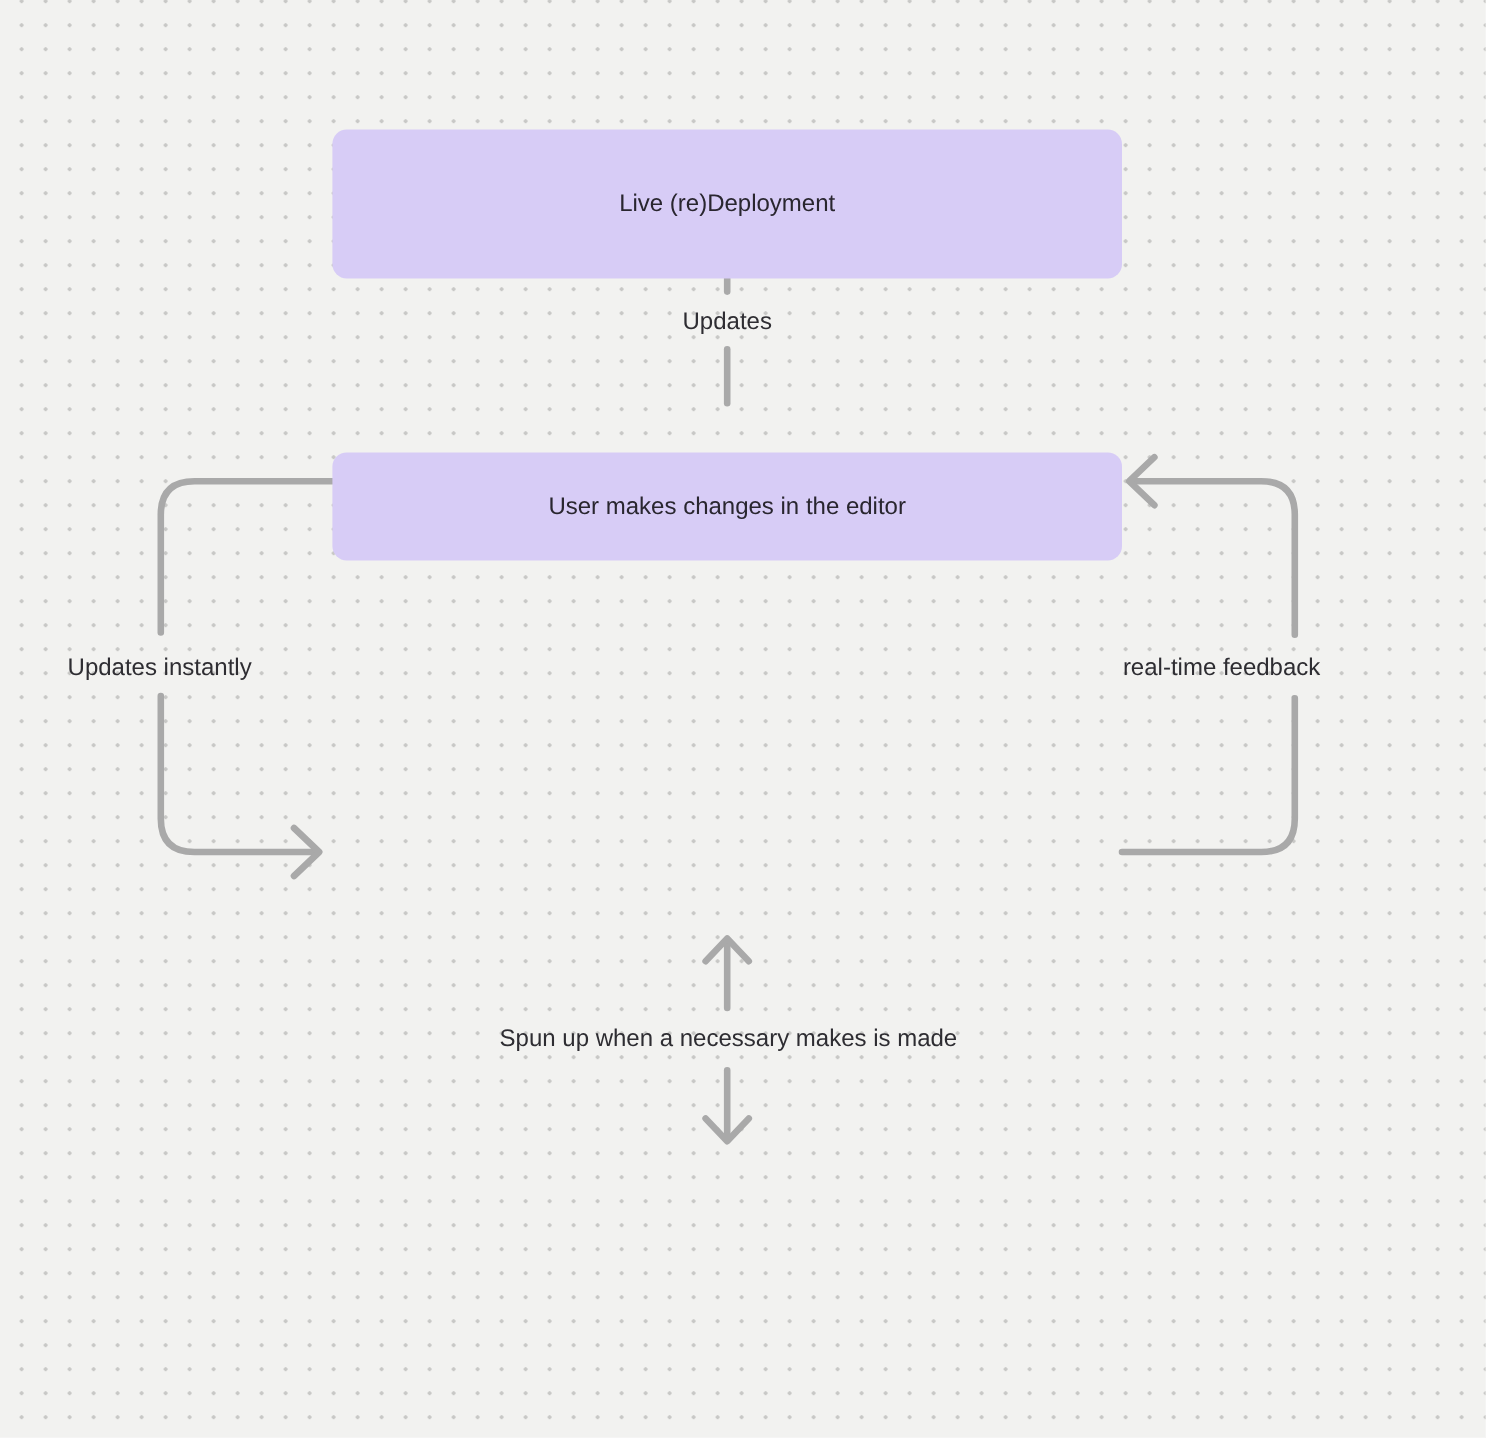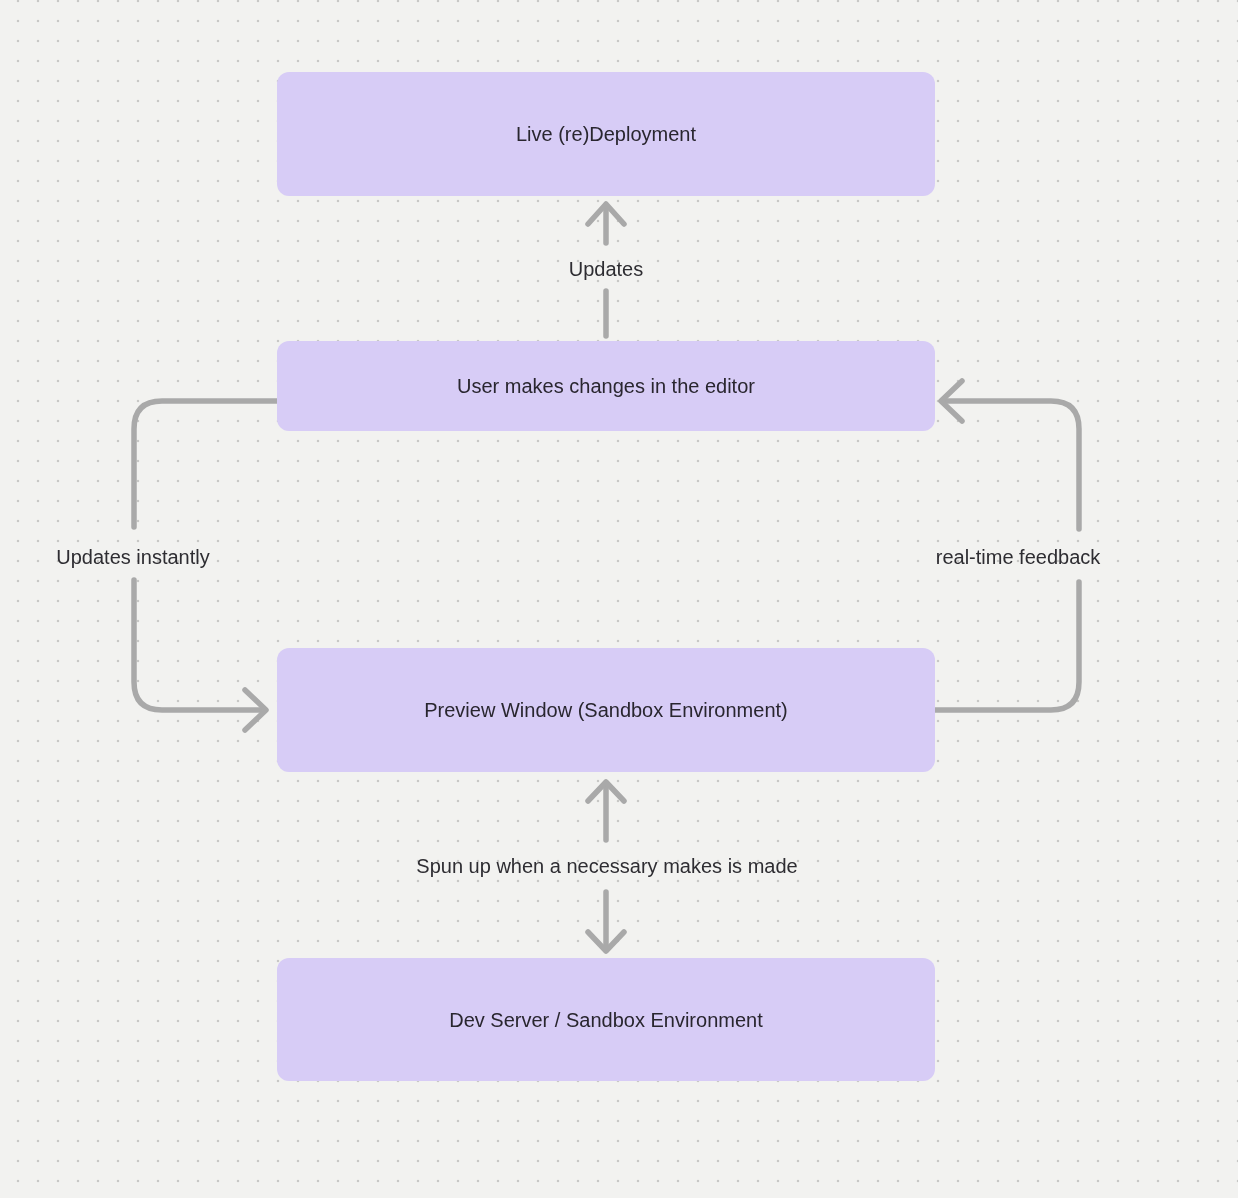--- a/index.html
+++ b/index.html
@@ -33,20 +33,21 @@
   .node{
     position:absolute;
     width:658px;
     background:var(--node-fill);
     border-radius:12px;
     display:flex;align-items:center;justify-content:center;
     color:var(--node-text);
     font-size:20px;
     line-height:1.2;
     text-align:center;
+    margin-top:36px;
   }
   .edge-label{
     position:absolute;
     transform:translate(-50%,-50%);
     color:var(--edge-label-text);
     font-size:20px;
     white-space:nowrap;
   }
 </style>
 </head>
@@ -83,27 +84,21 @@
   </svg>
 
   <div class="node" style="left:277px;top:72px;height:124px">
     <span>Live (re)Deployment</span>
   </div>
 
   <div class="node" style="left:277px;top:341px;height:90px">
     <span>User makes changes in the editor</span>
   </div>
 
-  <div class="node" style="left:277px;top:648px;height:124px">
-    <span>Preview Window (Sandbox Environment)</span>
-  </div>
 
-  <div class="node" style="left:277px;top:958px;height:123px">
-    <span>Dev Server / Sandbox Environment</span>
-  </div>
 
   <div class="edge-label" style="left:606px;top:269px">Updates</div>
 
   <div class="edge-label" style="left:133px;top:557px">Updates instantly</div>
 
   <div class="edge-label" style="left:1018px;top:557px">real-time feedback</div>
 
   <div class="edge-label" style="left:607px;top:866px">Spun up when a necessary makes is made</div>
 
 </div>

